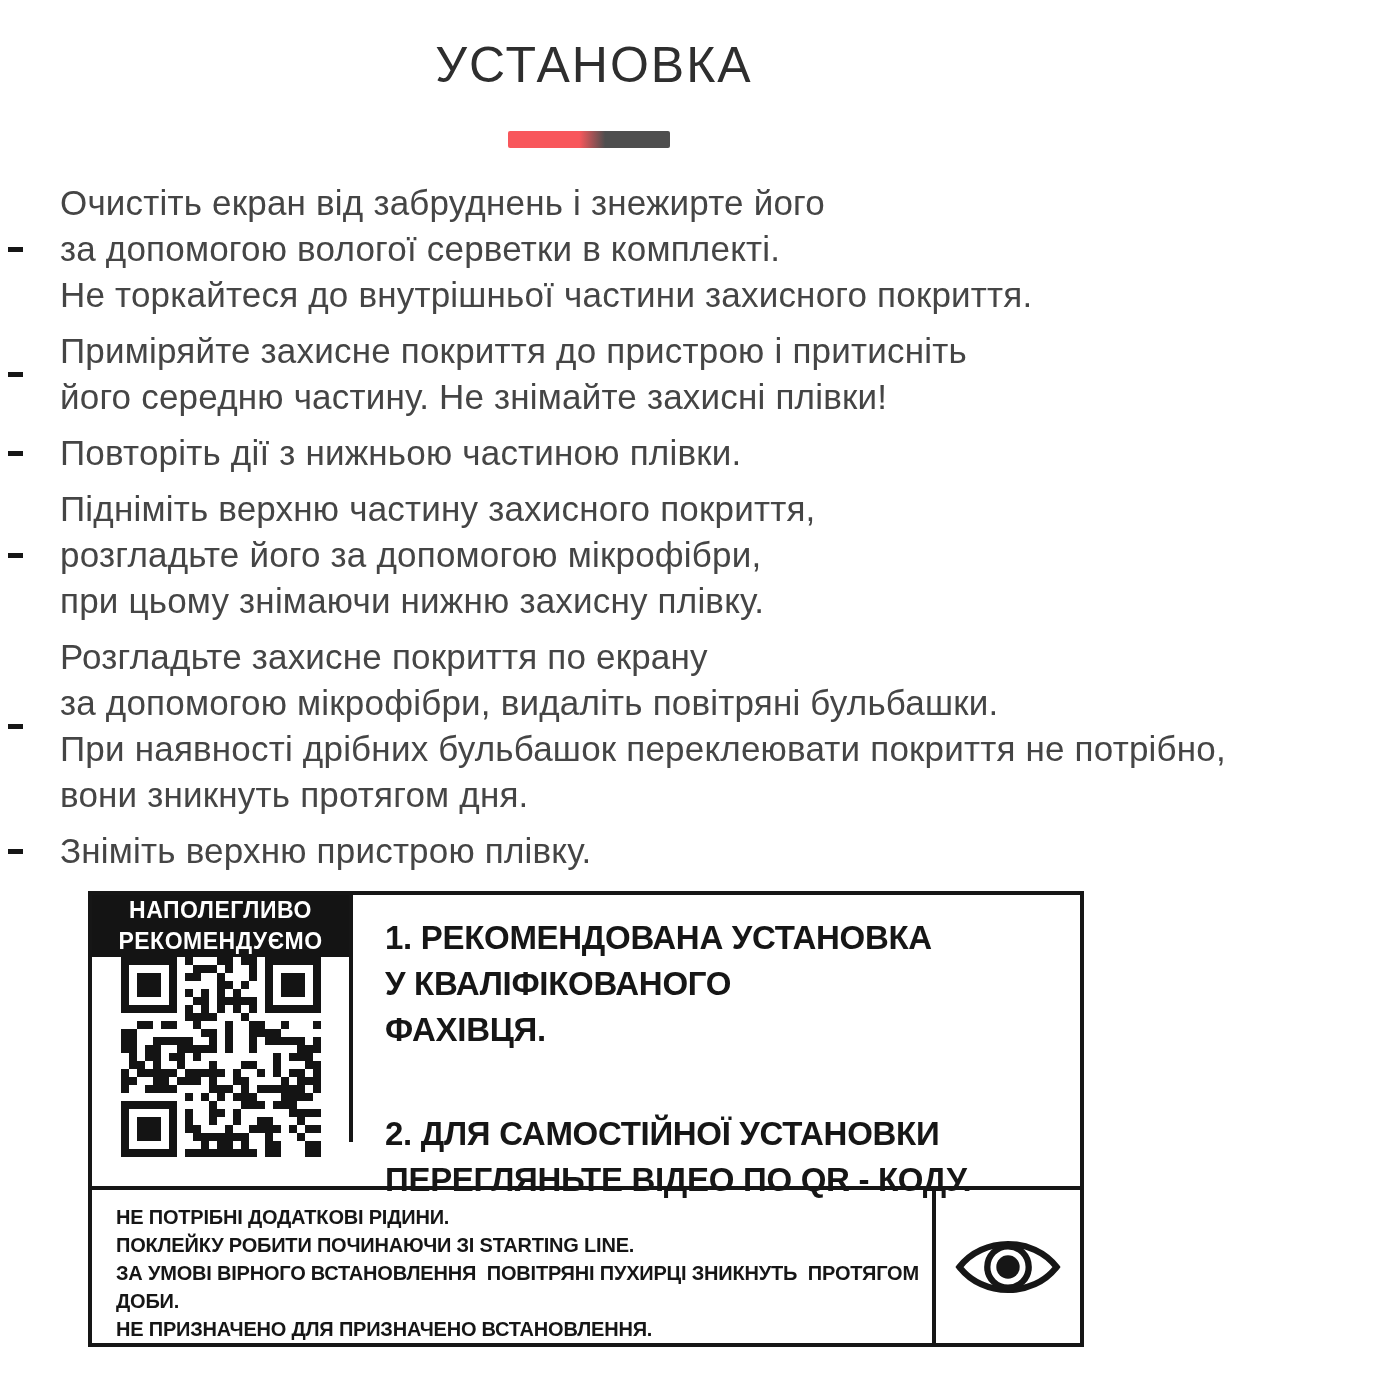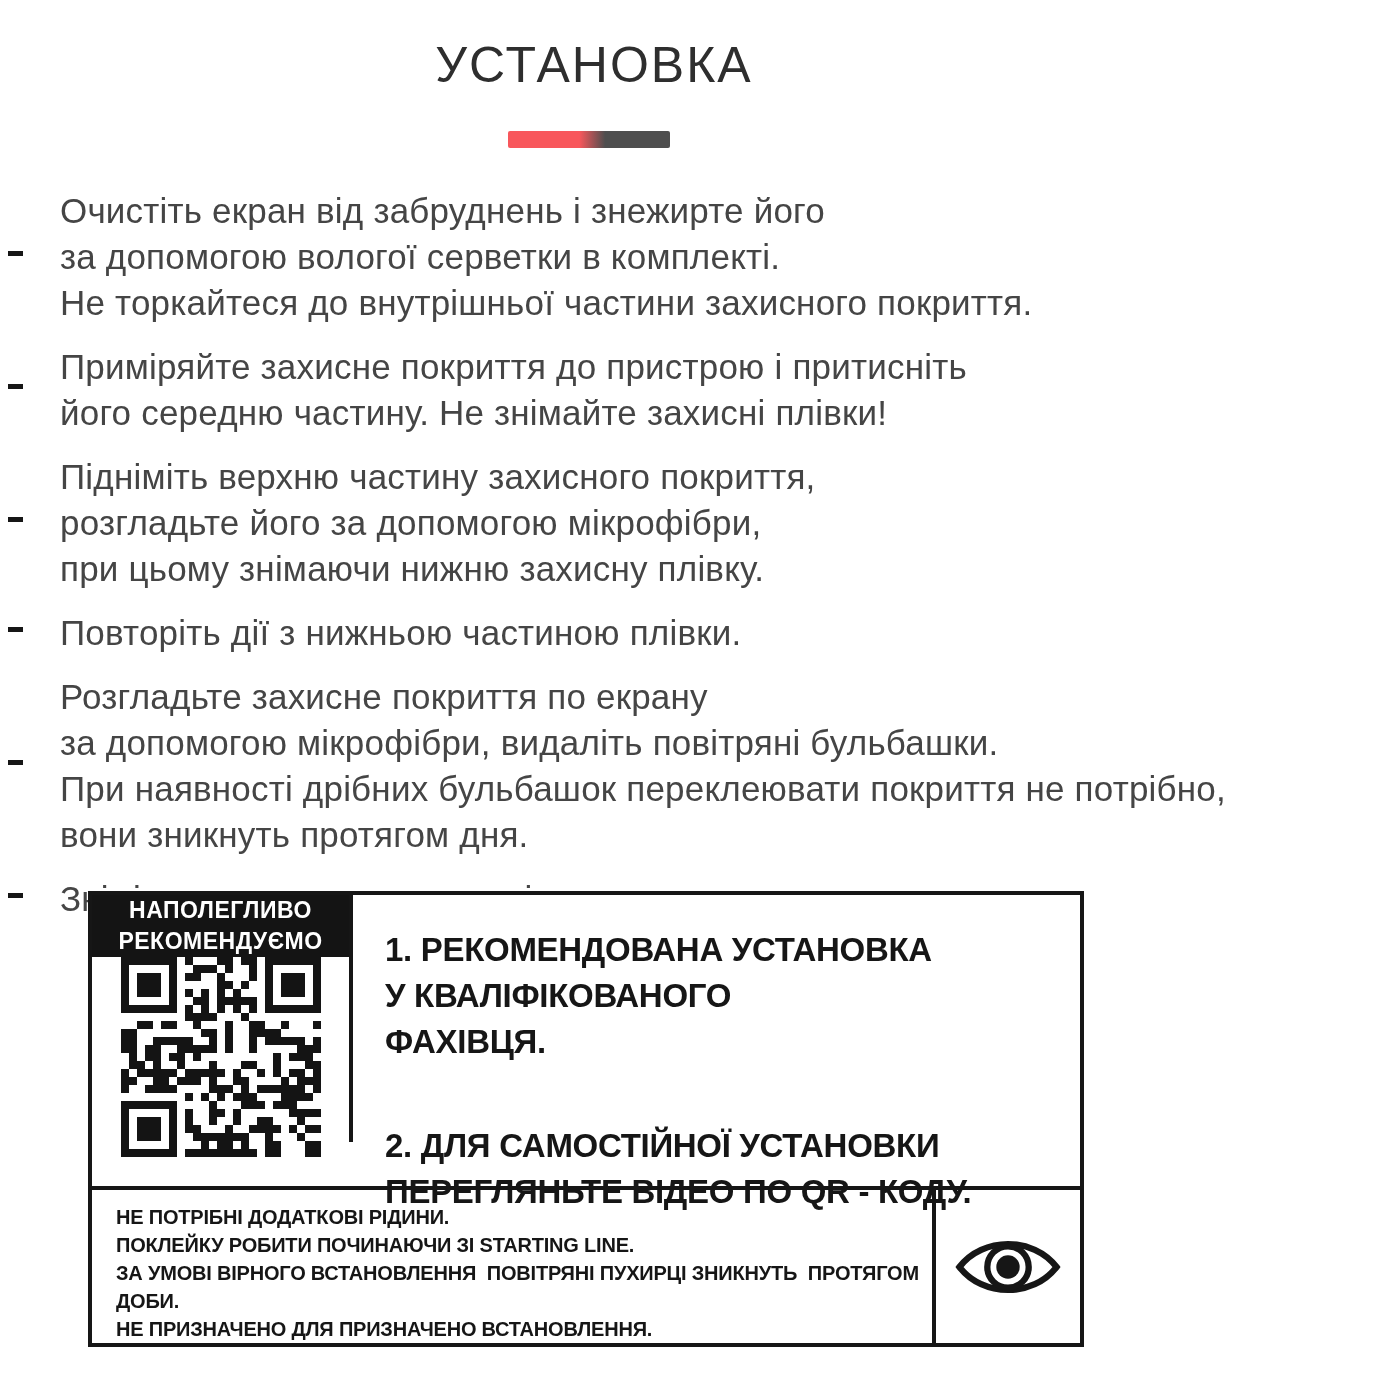--- a/index.html
+++ b/index.html
@@ -18,35 +18,35 @@
   .title-underline{
     position:absolute;left:508px;top:131px;width:162px;height:17px;border-radius:2px;
     background:linear-gradient(to right,var(--accent-red) 0%,var(--accent-red) 44%,var(--accent-gray) 60%,var(--accent-gray) 100%);
   }
 
   .steps{position:absolute;left:0;top:180px;width:1400px;}
   .step{display:flex;align-items:center;margin-bottom:10px;}
   .dash{flex:0 0 auto;width:15px;height:5px;background:var(--line-black);margin:0 37px 0 8px;}
   .step-text{
     font-size:35px;line-height:46px;color:var(--text-body);font-weight:300;
-    white-space:pre-wrap;letter-spacing:.2px;margin-top:8px;
+    white-space:pre-wrap;letter-spacing:.2px;
   }
 
   .rec-box{
     position:absolute;left:88px;top:891px;width:996px;height:456px;
     border:4px solid var(--line-black);display:flex;flex-direction:column;background:#fff;gap:44px;
   }
   .box-main{flex:1 1 auto;display:flex;min-height:0;}
   .box-left{width:261px;flex:0 0 auto;border-right:4px solid var(--line-black);display:flex;flex-direction:column;}
   .box-left-header{
     height:97px;background:#141414;color:#ffffff;display:flex;align-items:center;justify-content:center;
     text-align:center;font-weight:bold;font-size:23px;line-height:31px;white-space:pre-line;letter-spacing:.5px;
   }
   .qr-wrap{flex:1;display:flex;align-items:center;justify-content:center;background:#fff;}
-  .box-right{flex:1;padding:32px 10px 0 32px;}
+  .box-right{flex:1;padding:20px 10px 0 32px;}
   .rec-item{
     font-weight:bold;color:var(--text-dark);font-size:33px;line-height:46px;
     white-space:pre-wrap;letter-spacing:-.3px;
   }
   .rec-item + .rec-item{margin-top:58px;}
 
   .box-bottom{flex:0 0 128px;border-top:4px solid var(--line-black);display:flex;}
   .notes{flex:1;padding:13px 5px 0 24px;}
   .note-line{
     font-weight:bold;color:var(--text-dark);font-size:20px;line-height:28px;
@@ -69,27 +69,27 @@
 за допомогою вологої серветки в комплекті.
 Не торкайтеся до внутрішньої частини захисного покриття.</div>
   </div>
   <div class="step">
     <span class="dash"></span>
     <div class="step-text">Приміряйте захисне покриття до пристрою і притисніть
 його середню частину. Не знімайте захисні плівки!</div>
   </div>
   <div class="step">
     <span class="dash"></span>
+    <div class="step-text">Повторіть дії з нижньою частиною плівки.</div>
+  </div>
+  <div class="step">
+    <span class="dash"></span>
     <div class="step-text">Підніміть верхню частину захисного покриття,
 розгладьте його за допомогою мікрофібри,
 при цьому знімаючи нижню захисну плівку.</div>
-  </div>
-  <div class="step">
-    <span class="dash"></span>
-    <div class="step-text">Повторіть дії з нижньою частиною плівки.</div>
   </div>
   <div class="step">
     <span class="dash"></span>
     <div class="step-text">Розгладьте захисне покриття по екрану
 за допомогою мікрофібри, видаліть повітряні бульбашки.
 При наявності дрібних бульбашок переклеювати покриття не потрібно,
 вони зникнуть протягом дня.</div>
   </div>
   <div class="step">
     <span class="dash"></span>

